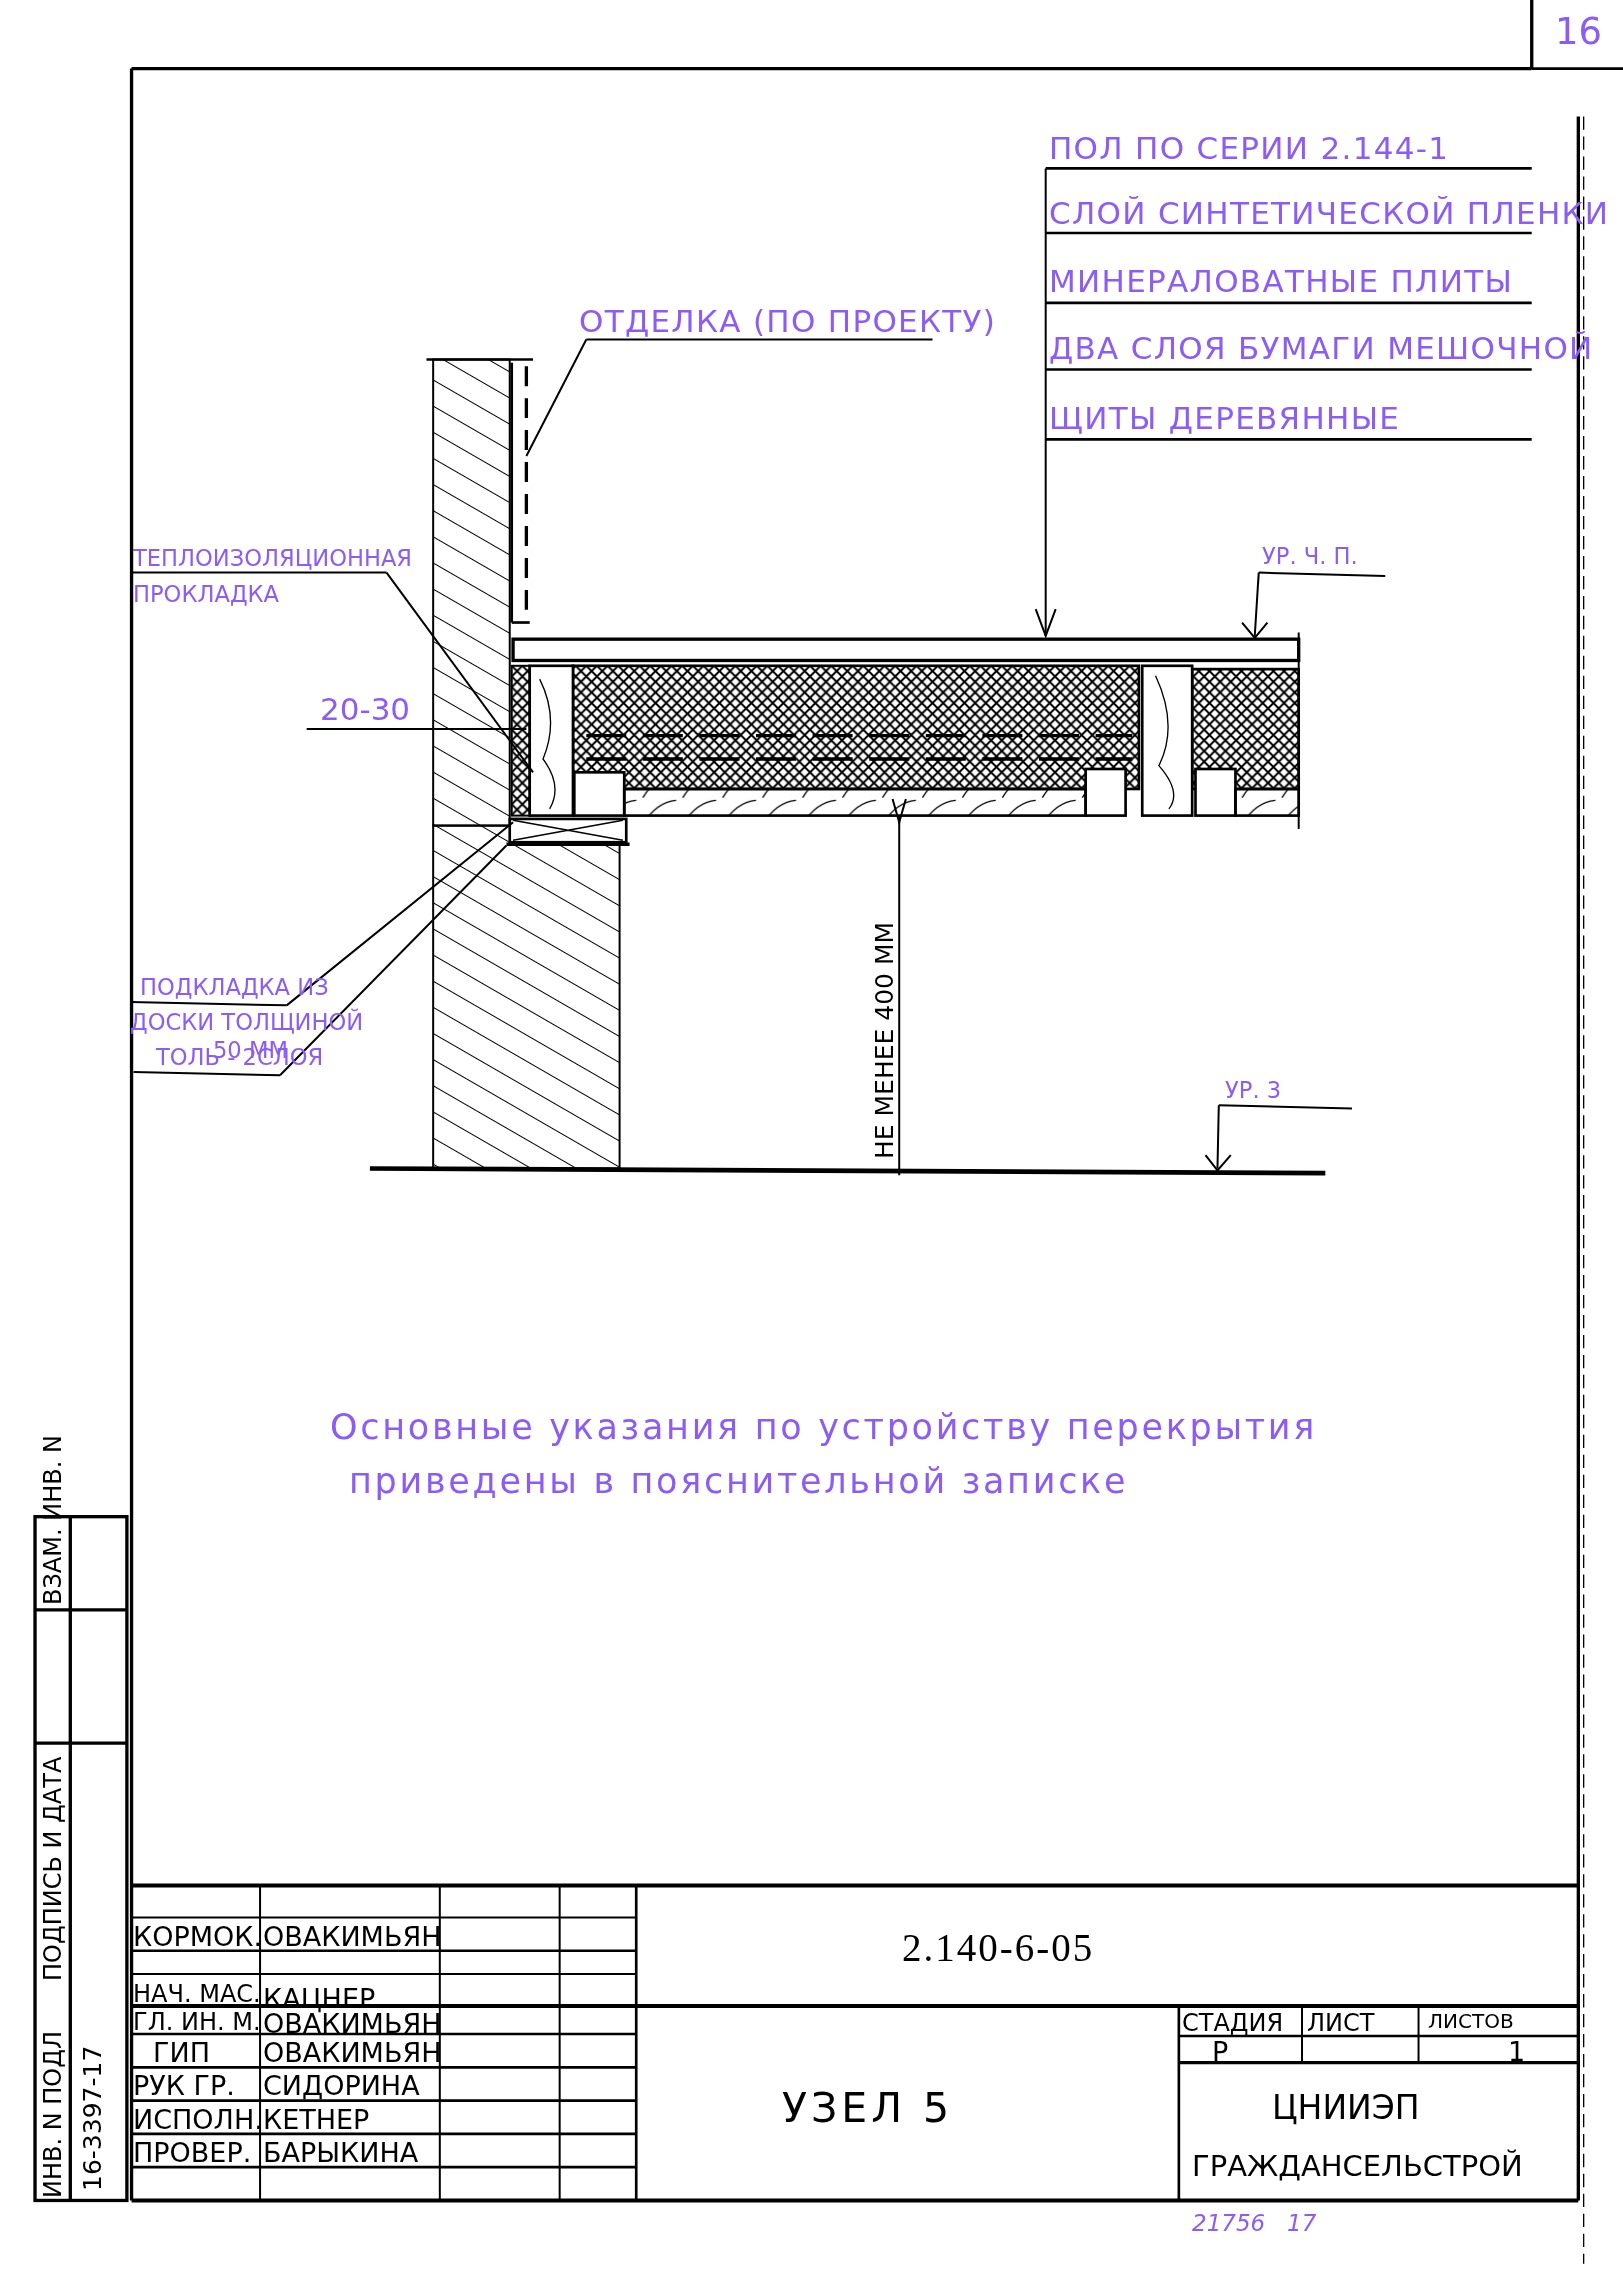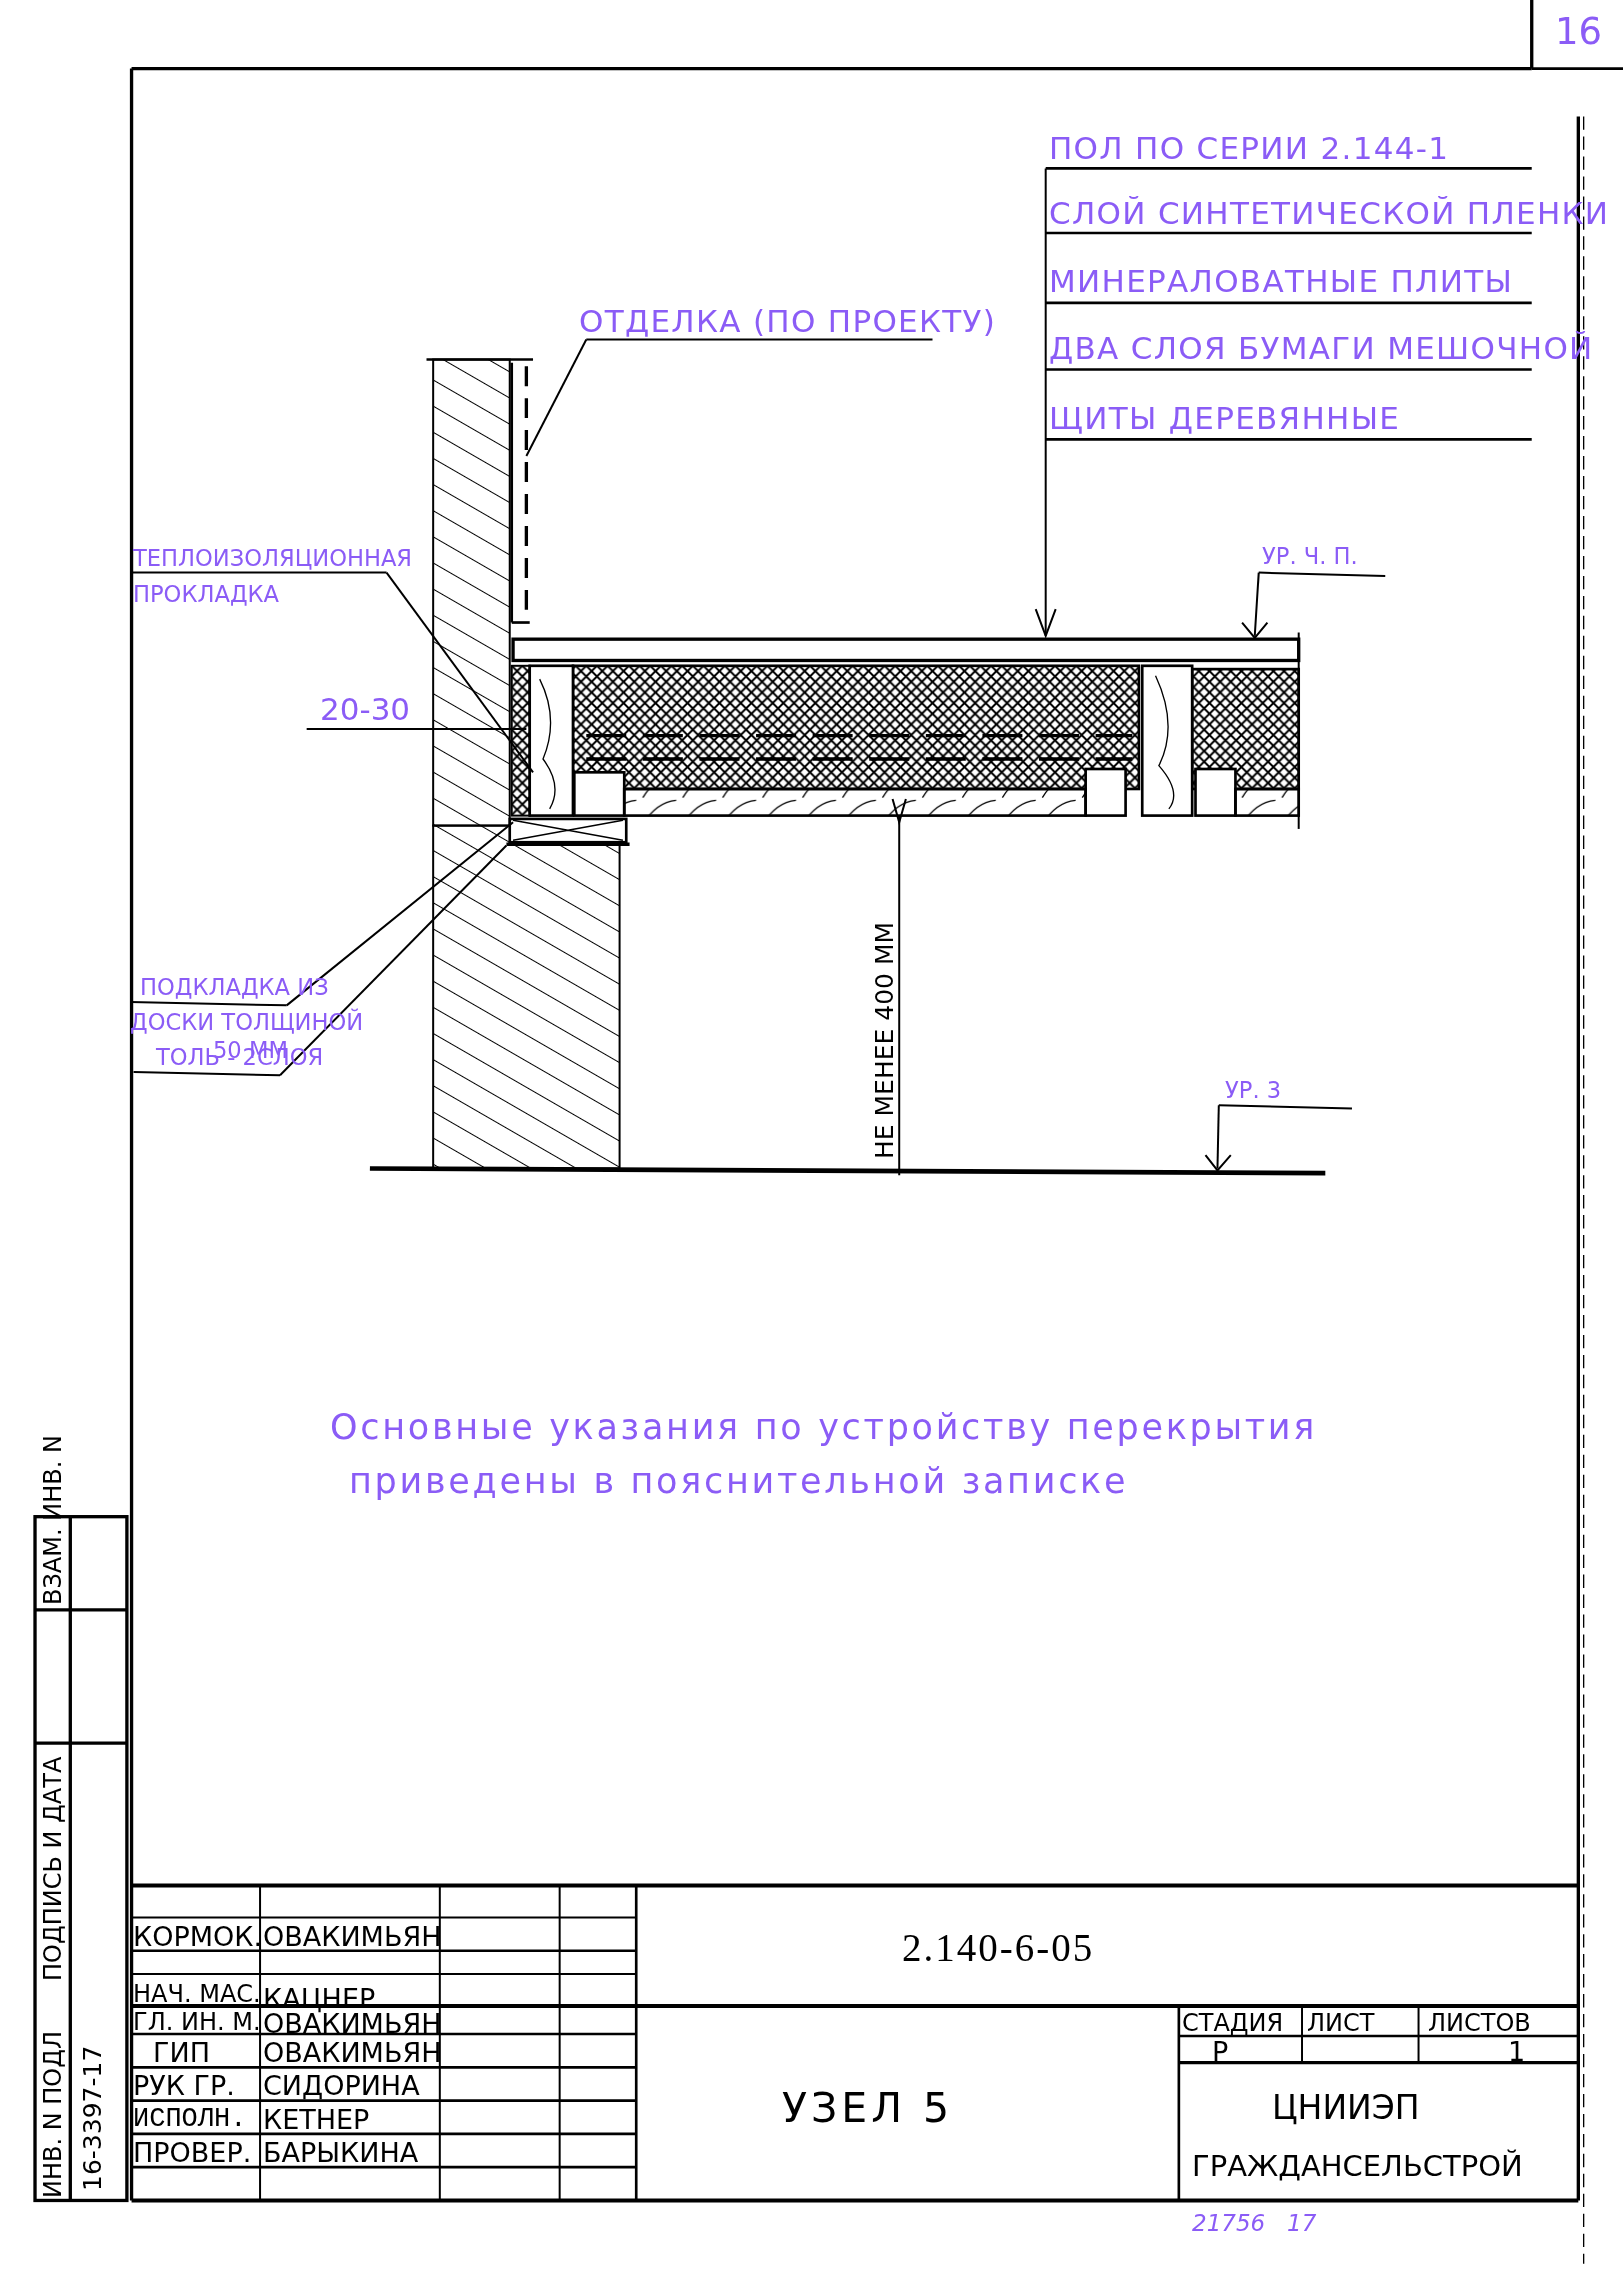--- a/index.html
+++ b/index.html
@@ -175,31 +175,31 @@
 <div class="cell" style="left:133px;top:1923px;">КОРМОК.</div>
 <div class="cell" style="left:263px;top:1923px;">ОВАКИМЬЯН</div>
 <div class="cell" style="left:133px;top:1953px;font-size:24px;margin-top:29px;">НАЧ. МАС.</div>
 <div class="cell" style="left:263px;top:1953px;margin-top:32px;">КАЦНЕР</div>
 <div class="cell" style="left:133px;top:2010px;font-size:24px;">ГЛ. ИН. М.</div>
 <div class="cell" style="left:263px;top:2010px;">ОВАКИМЬЯН</div>
 <div class="cell" style="left:153px;top:2039px;">ГИП</div>
 <div class="cell" style="left:263px;top:2039px;">ОВАКИМЬЯН</div>
 <div class="cell" style="left:133px;top:2072px;">РУК ГР.</div>
 <div class="cell" style="left:263px;top:2072px;">СИДОРИНА</div>
-<div class="cell" style="left:133px;top:2106px;font-family:Liberation Mono, monospace;">ИСПОЛН.</div>
+<div class="cell" style="left:133px;top:2106px;">ИСПОЛН.</div>
 <div class="cell" style="left:263px;top:2106px;">КЕТНЕР</div>
 <div class="cell" style="left:133px;top:2139px;">ПРОВЕР.</div>
 <div class="cell" style="left:263px;top:2139px;">БАРЫКИНА</div>
 
 <div class="cell" style="left:902px;top:1928px;font-size:39px;letter-spacing:2px;font-family:Liberation Serif, serif;">2.140-6-05</div>
 <div class="cell" style="left:782px;top:2088px;font-size:41px;letter-spacing:4px;">УЗЕЛ 5</div>
 
 <div class="cell" style="left:1182px;top:2011px;font-size:24px;">СТАДИЯ</div>
 <div class="cell" style="left:1307px;top:2011px;font-size:24px;">ЛИСТ</div>
-<div class="cell" style="left:1428px;top:2011px;font-size:24px;">ЛИСТОВ</div>
+<div class="cell" style="left:1428px;top:2011px;font-size:20px;">ЛИСТОВ</div>
 <div class="cell" style="left:1212px;top:2038px;">Р</div>
 <div class="cell" style="left:1352px;top:2038px;"></div>
 <div class="cell" style="left:1508px;top:2038px;">1</div>
 <div class="cell" style="left:1272px;top:2091px;font-size:33px;">ЦНИИЭП</div>
 <div class="cell" style="left:1192px;top:2152px;font-size:29px;">ГРАЖДАНСЕЛЬСТРОЙ</div>
 
 <div class="t" style="left:1192px;top:2212px;font-size:23px;font-style:italic;white-space:pre;">21756   17</div>
 
 
 </body></html>

